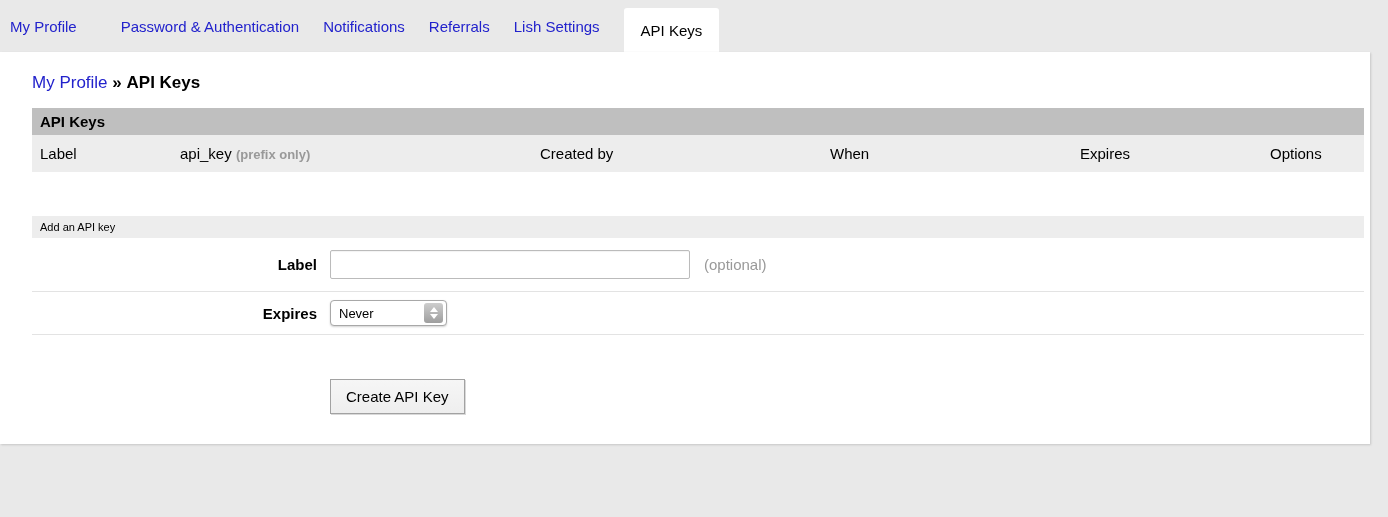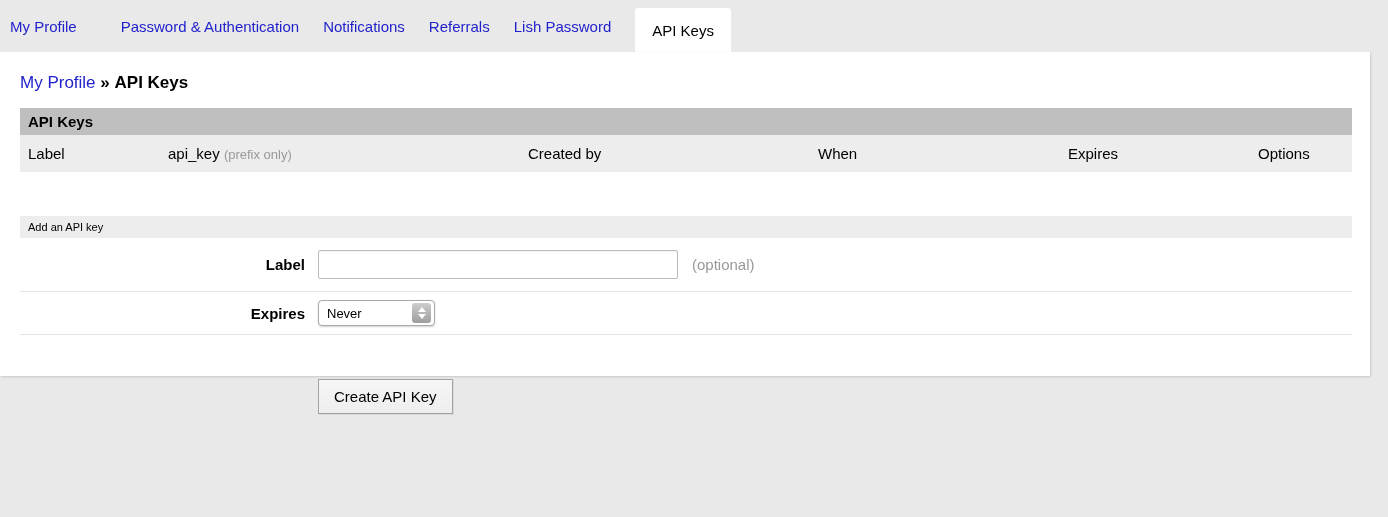--- a/index.html
+++ b/index.html
@@ -16,36 +16,36 @@
   .tab { color:#2222cc; font-size:15px; margin-right:24px; cursor:pointer; white-space:nowrap; }
   .tab:first-child { margin-right:44px; }
   .tab.active {
     color:#000; background:#fff; align-self:flex-end; height:44px;
     display:flex; align-items:center; padding:0 17px; margin-right:0;
     border-radius:3px 3px 0 0; cursor:default;
   }
 
   
   .card {
-    position:absolute; top:52px; left:0; width:1370px; height:324px;
-    background:#fff; box-shadow:1px 1px 2px #c6c6c6;
+    position:absolute; top:52px; left:0; width:1370px; height:392px;
+    background:#fff; box-shadow:1px 1px 2px #c6c6c6;padding-left:12px;
   }
   .content { padding-left:20px; }
 
   .breadcrumb { padding-top:21px; font-size:17px; }
   .breadcrumb .crumb-sep, .breadcrumb .crumb-current { font-weight:bold; color:#000; }
   .breadcrumb .link { font-size:17px; }
 
   
   table.api-table { margin-top:15px; width:1332px; border-collapse:collapse; table-layout:fixed; }
   table.api-table td { padding:10px 8px; font-size:15px; vertical-align:top; text-align:left; }
   tr.table-title td { background:#bfbfbf; font-weight:bold; padding:5px 8px; }
   tr.table-head td { background:#ededed; font-weight:normal; }
   .note, .sub { color:#999; }
-  .note { font-size:13px; }
+  .note { font-size:13px;font-weight:bold; }
   .sub { font-size:13px; margin-top:2px; }
   tr.table-row td { padding-top:11px; padding-bottom:14px; }
 
   
   .section-band {
     margin-top:44px; width:1332px; background:#ededed;
     padding:5px 8px; font-size:11px;
   }
   .form-row { display:flex; align-items:center; width:1332px; border-bottom:1px solid #e3e3e3; }
   .form-row.no-border { border-bottom:none; }
@@ -83,21 +83,21 @@
   }
 </style>
 </head>
 <body>
 
 <div class="tabbar">
   <a class="tab">My Profile</a>
   <a class="tab">Password &amp; Authentication</a>
   <a class="tab">Notifications</a>
   <a class="tab">Referrals</a>
-  <a class="tab">Lish Password</a>
+  <a class="tab">Lish Settings</a>
   <a class="tab active">API Keys</a>
 </div>
 
 <div class="card">
   <div class="content">
 
     <div class="breadcrumb">
       <a class="link">My Profile</a>
       <span class="crumb-sep">»</span>
       <span class="crumb-current">API Keys</span>

